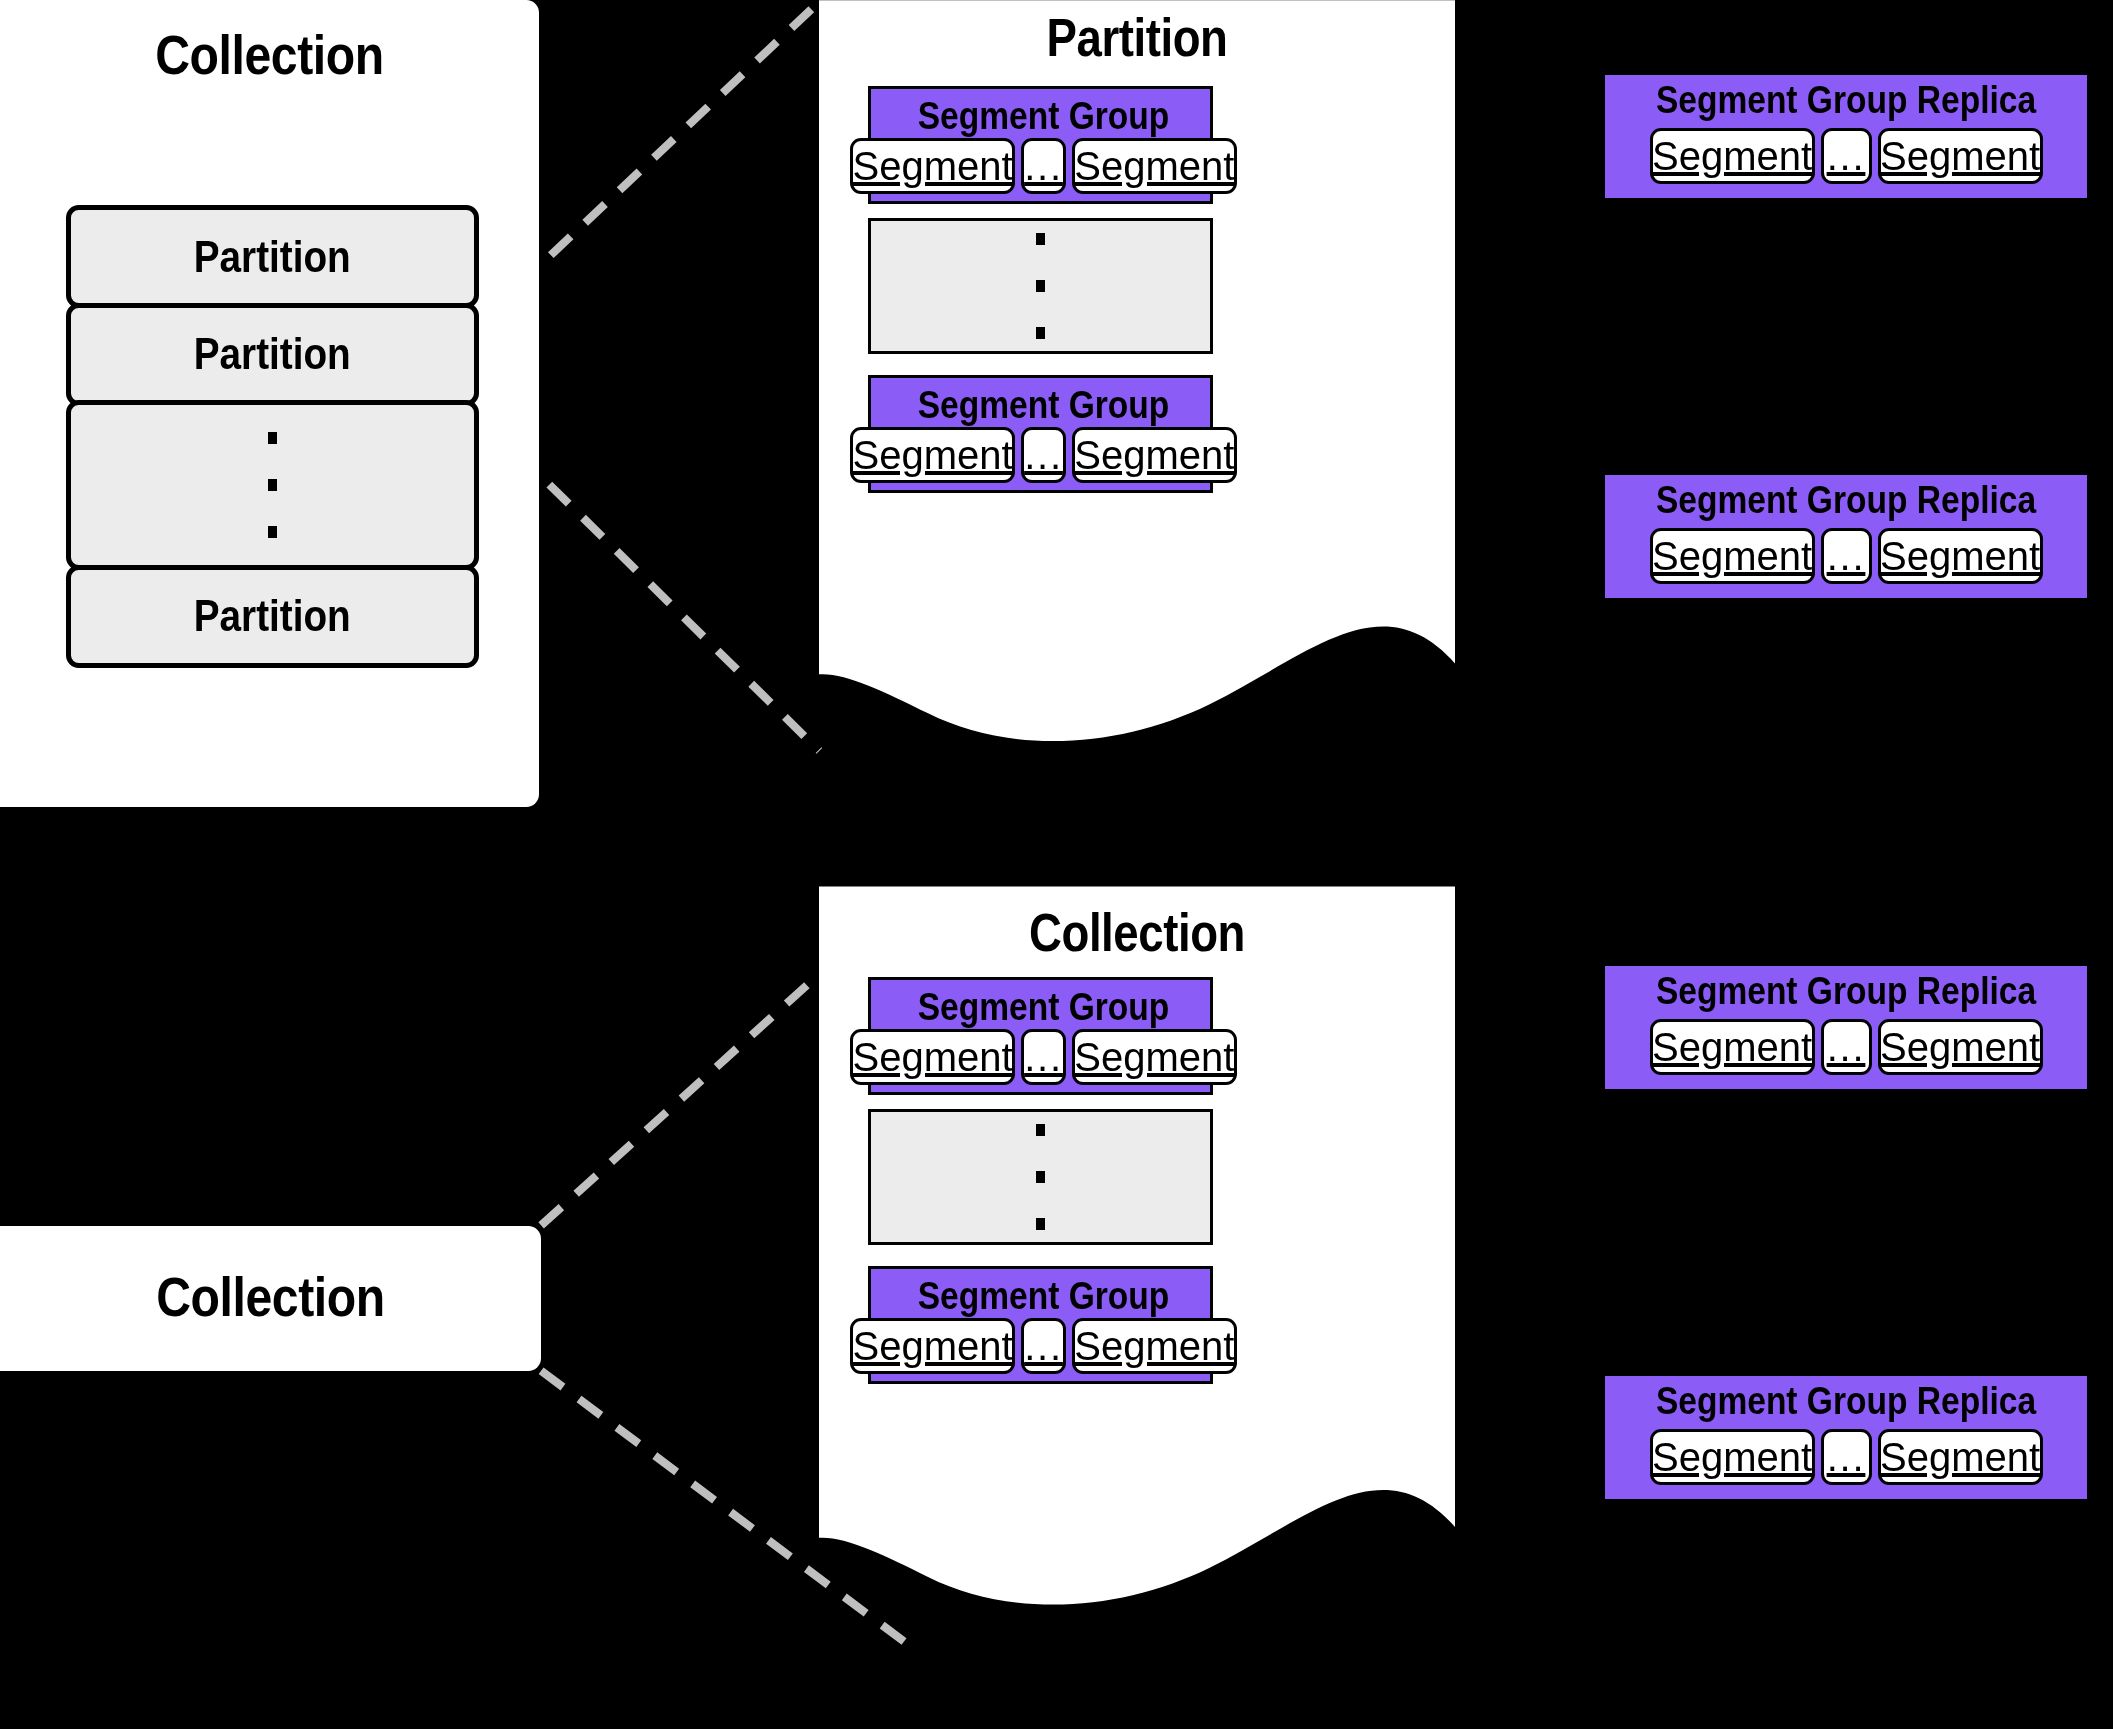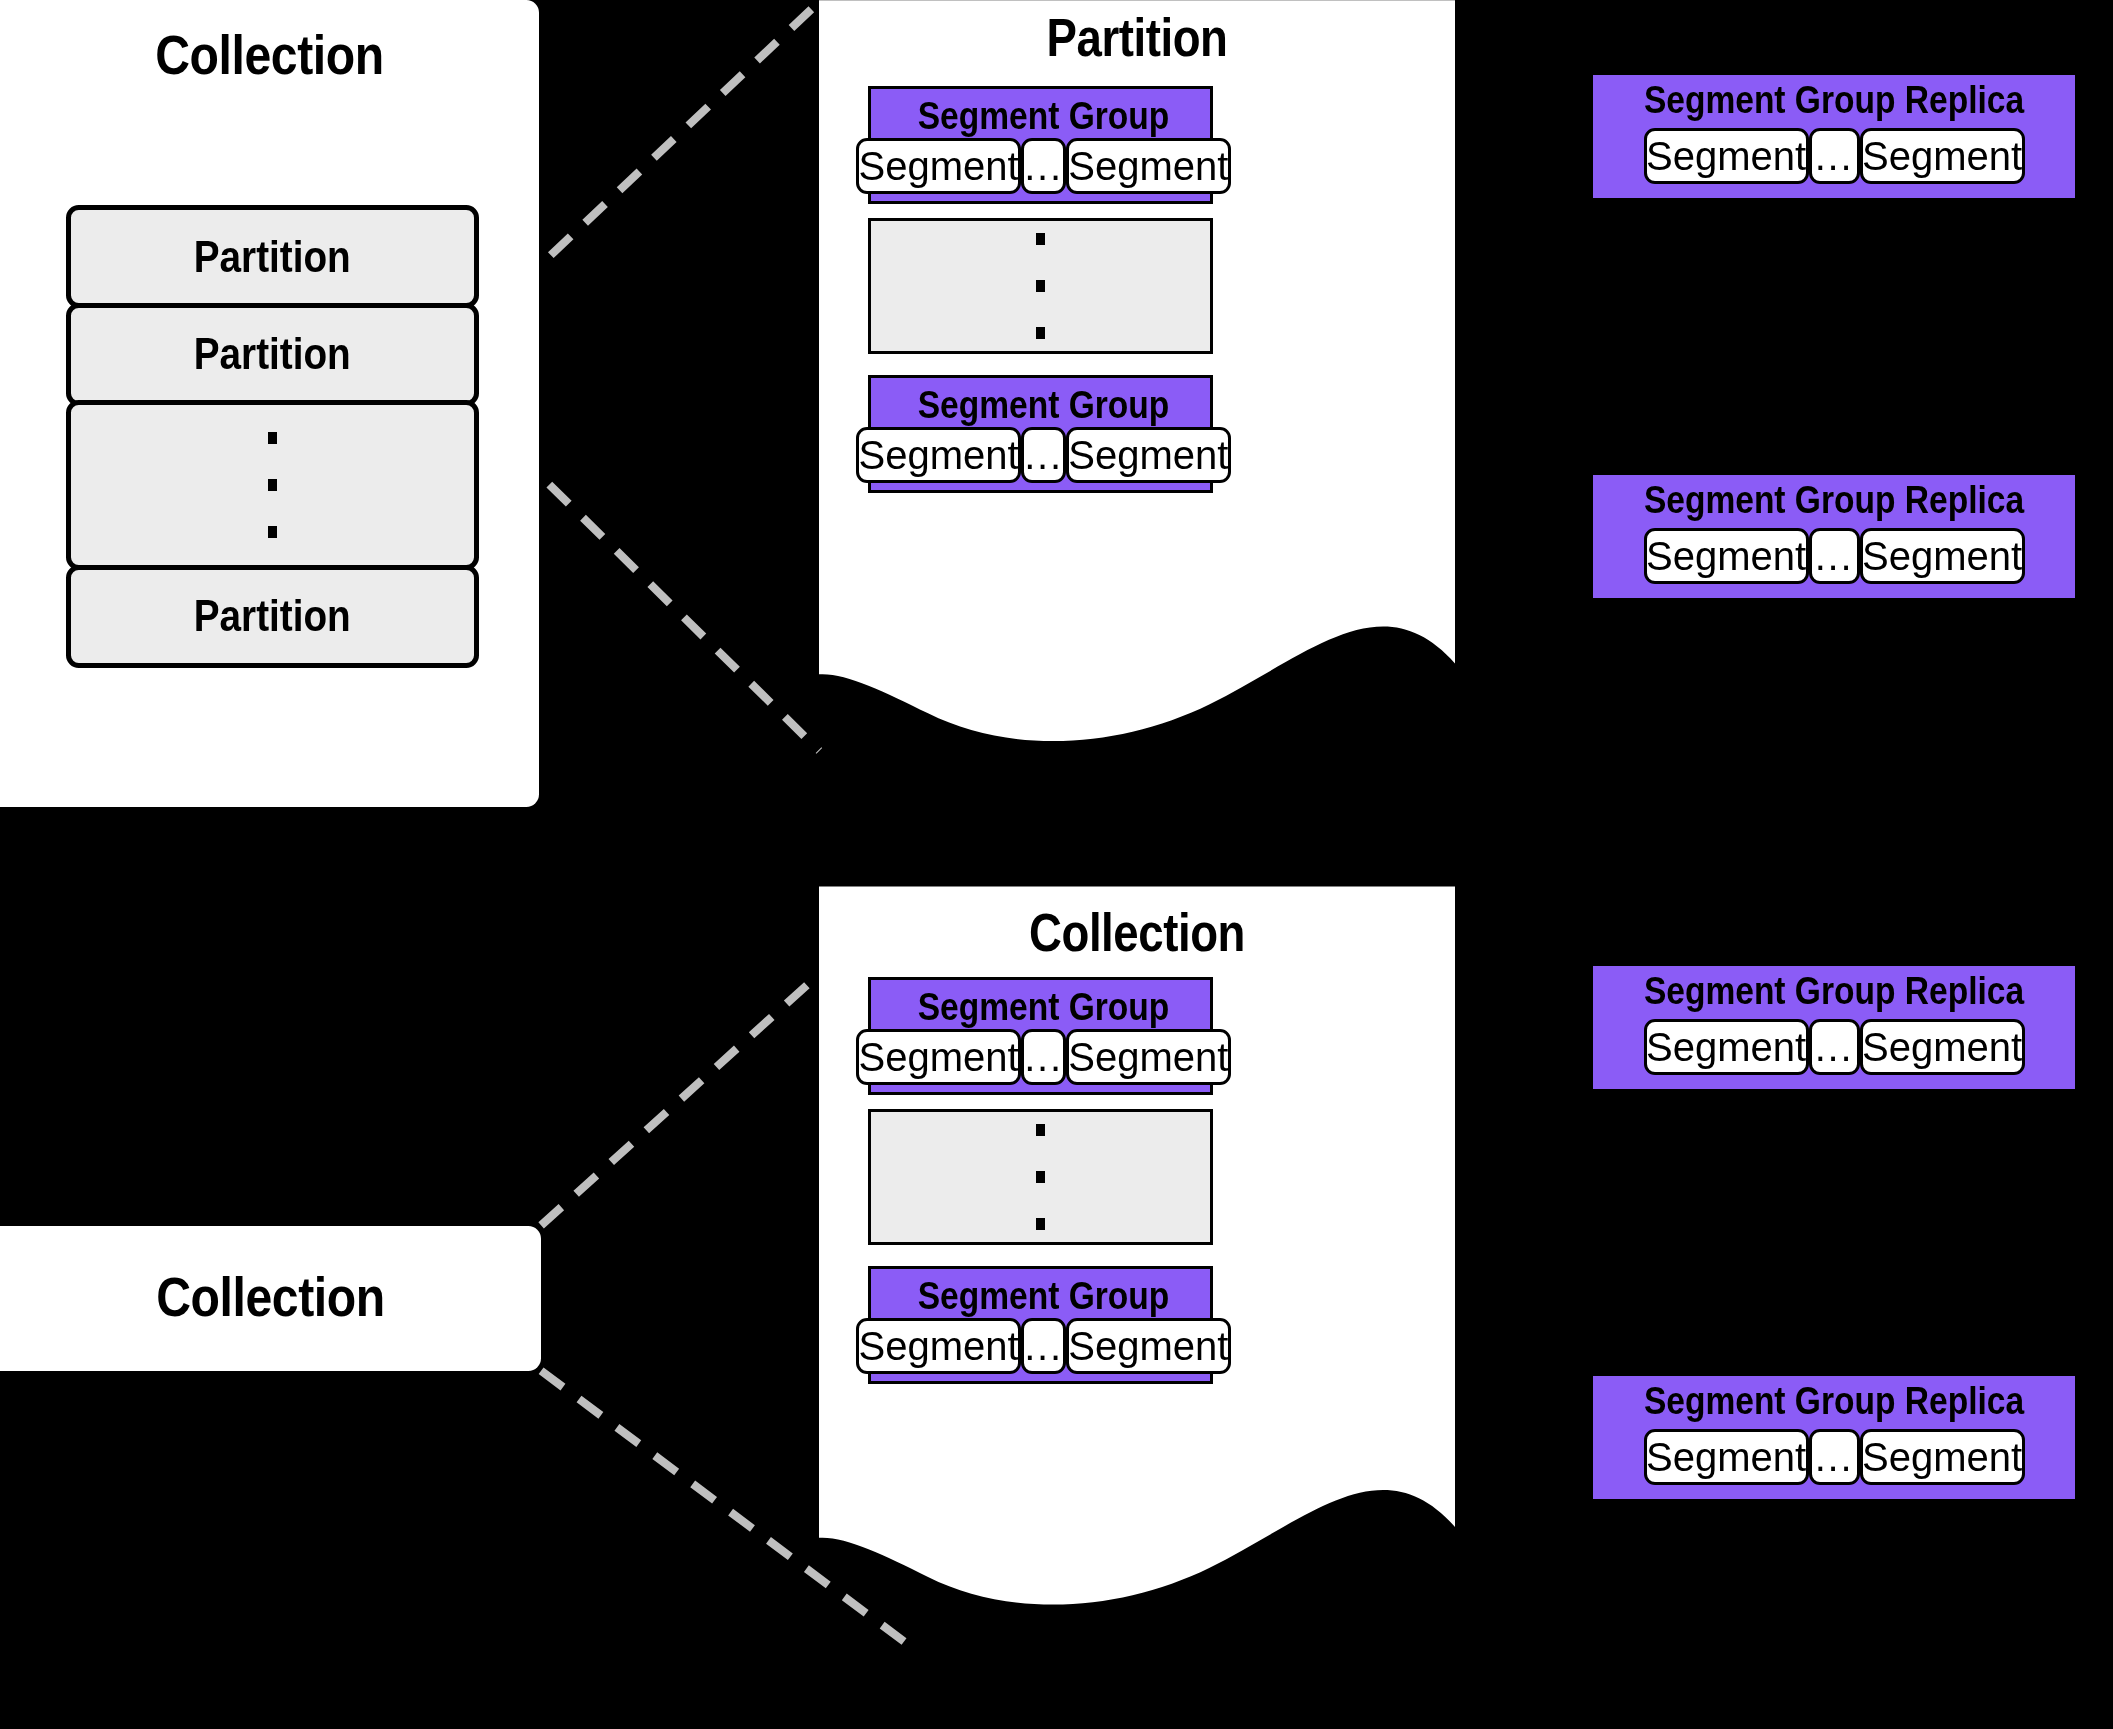--- a/index.html
+++ b/index.html
@@ -75,34 +75,35 @@
     background: #000;
   }
 
   
   .seg-group {
     position: absolute;
     background: #8b5cf6;
     border: 3.6px solid #000;
     box-sizing: border-box;
   }
-  .seg-group.noborder { border: none; }
+  .seg-group.noborder { border: none; margin-left: 12px; }
   .seg-group-title {
     text-align: center;
     font-weight: bold;
     color: #000;
     transform: scaleX(0.86);
     white-space: nowrap;
     font-family: "Liberation Sans", sans-serif;
   }
   .seg-row {
     display: flex;
     align-items: center;
     justify-content: center;
-    gap: 0;
+    gap: 6px;
+    text-decoration: underline;
   }
   .seg-box {
     background: #ffffff;
     border: 3.6px solid #000;
     border-radius: 11px;
     box-sizing: border-box;
     display: flex;
     align-items: center;
     justify-content: center;
     font-family: "Liberation Sans", sans-serif;

